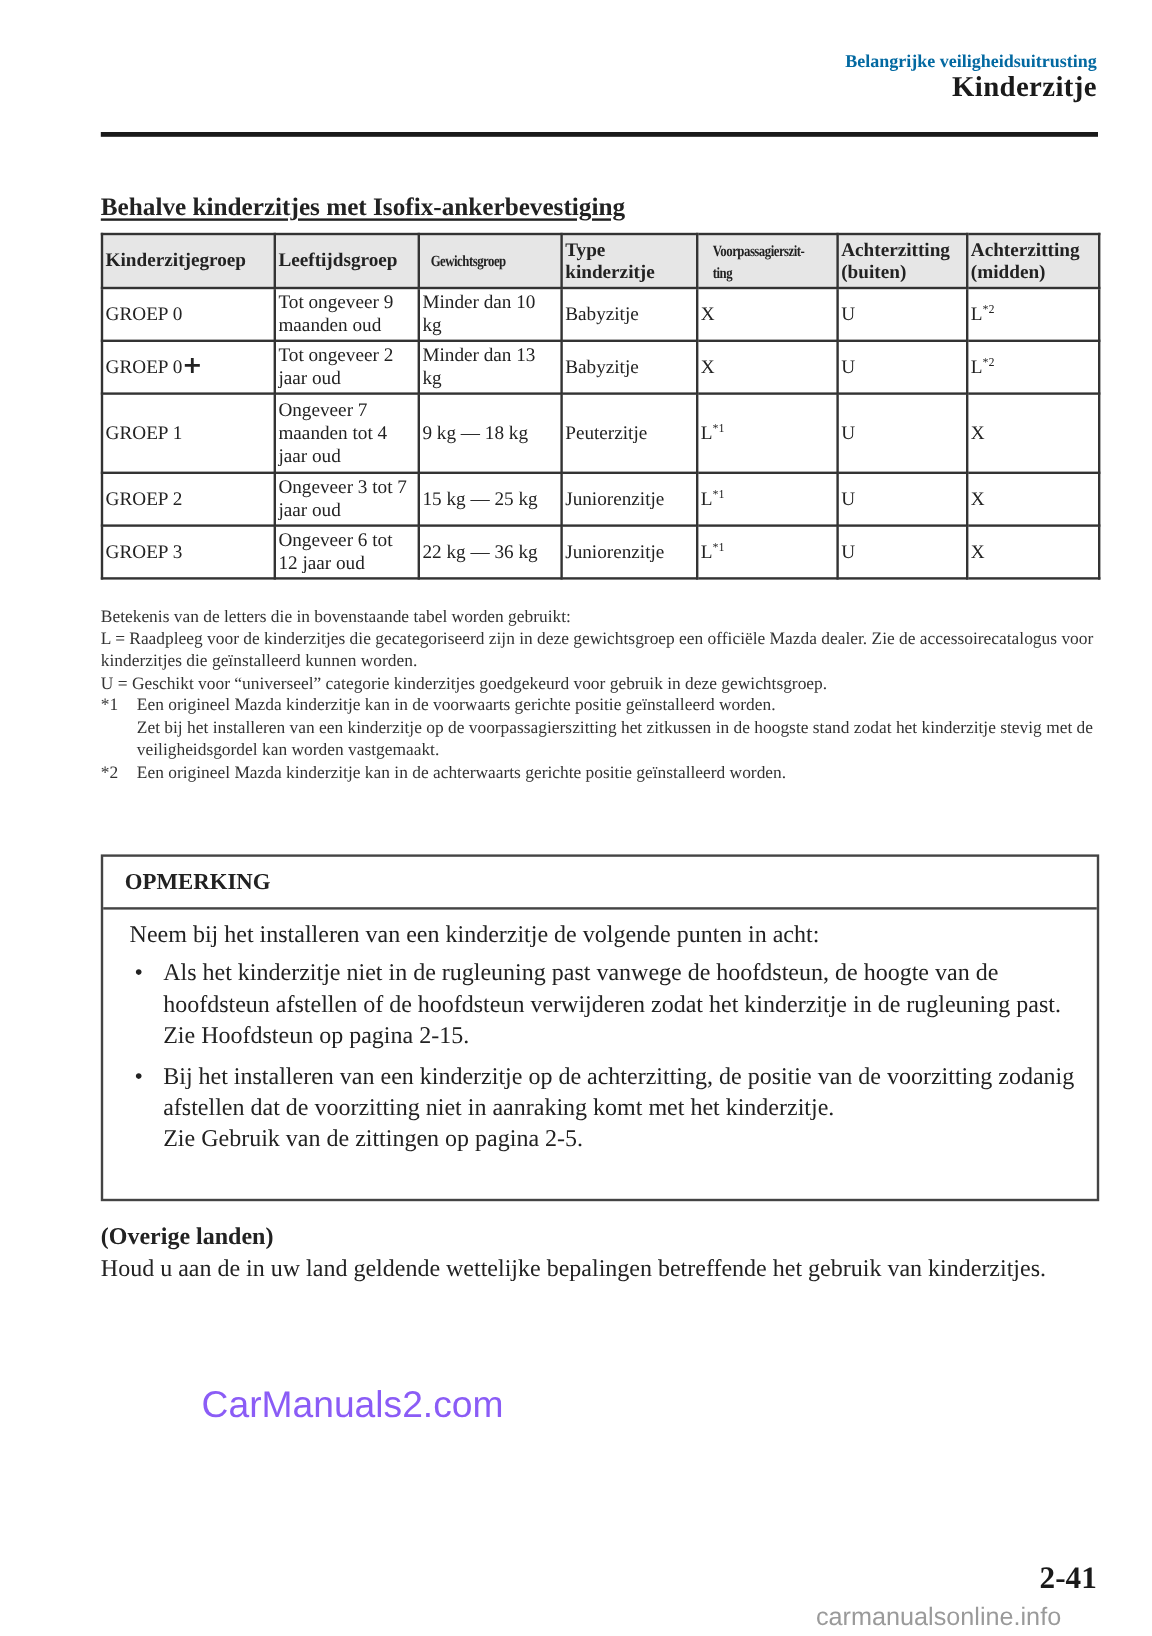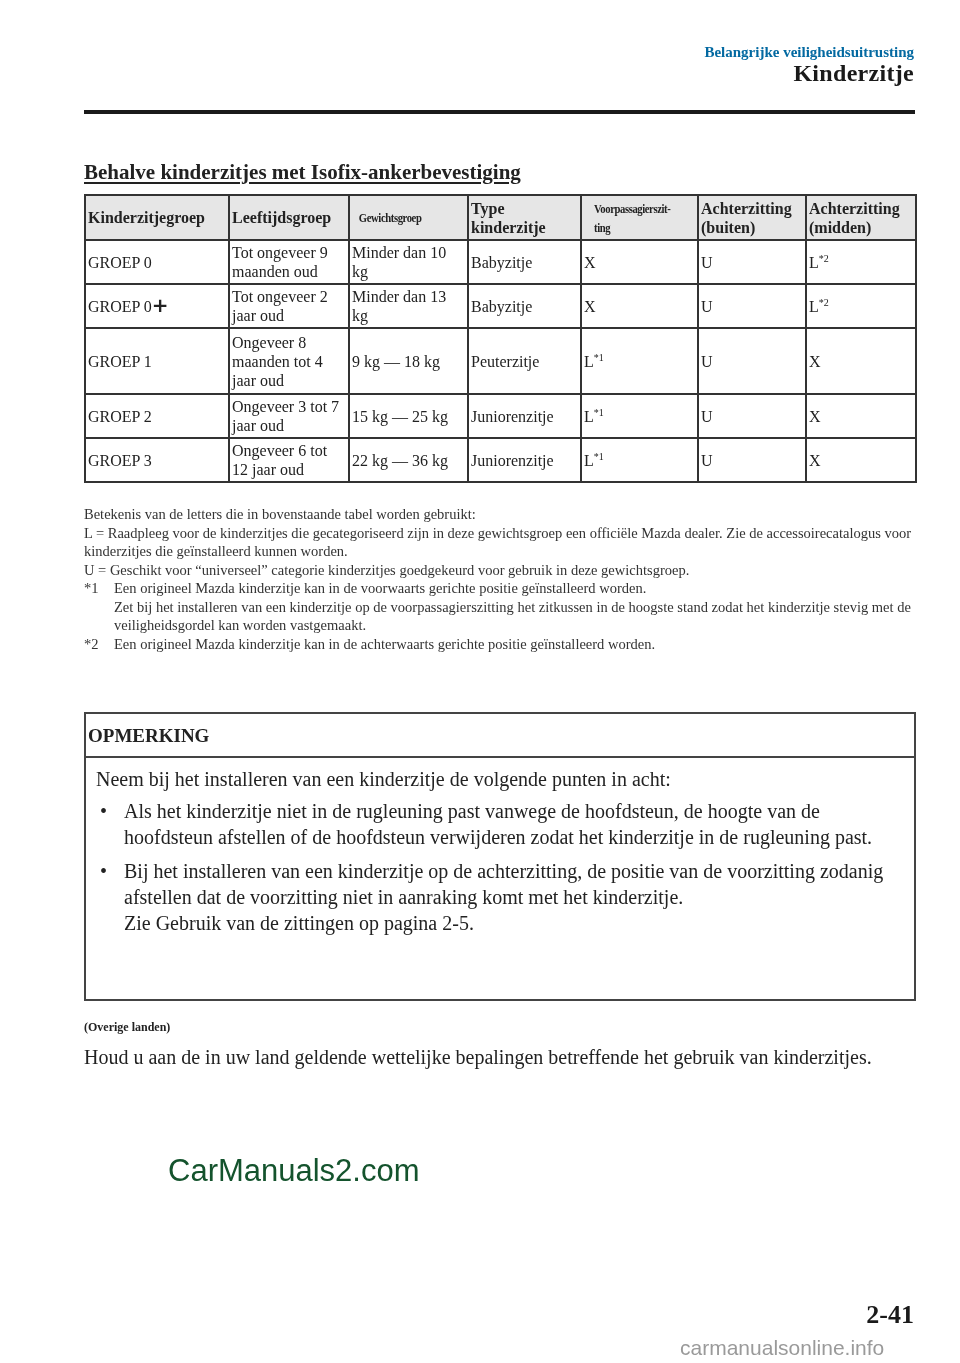--- a/index.html
+++ b/index.html
@@ -42,37 +42,37 @@
     position: absolute; left: 84px; top: 505px; width: 840px;
     font-size: 14.5px; line-height: 18.5px; color: #333;
   }
   .legend .fn { display: flex; }
   .legend .fn .mk { width: 30px; flex: none; }
   .note {
     position: absolute; left: 84px; top: 712px; width: 828px; height: 285px;
     border: 2px solid #444;
   }
   .note .head {
-    height: 42px; border-bottom: 2px solid #444; padding-left: 2px;
+    height: 42px; border-bottom: 2px solid #444; padding-left: 18px;
     font-size: 19px; font-weight: bold; line-height: 44px;
   }
-  .note .body { padding: 8px 10px 0 10px; font-size: 20px; line-height: 26px; }
+  .note .body { padding: 8px 10px 0 22px; font-size: 20px; line-height: 26px; }
   .note .intro { margin-bottom: 6px; }
   .note .bullet { display: flex; margin-bottom: 8px; }
   .note .bullet .dot { width: 24px; flex: none; padding-left: 4px; }
   .other-title {
-    position: absolute; left: 84px; top: 1020px; font-size: 12px; font-weight: bold;
+    position: absolute; left: 84px; top: 1020px; font-size: 20px; font-weight: bold;
   }
   .other-text {
     position: absolute; left: 84px; top: 1044px; width: 800px;
     font-size: 20px; line-height: 26px;
   }
   .watermark1 {
     position: absolute; left: 168px; top: 1153px;
-    font-family: "Liberation Sans", "DejaVu Sans", sans-serif; font-size: 31px; color: #14532d;
+    font-family: "Liberation Sans", "DejaVu Sans", sans-serif; font-size: 31px; color: #8b5cf6;
   }
   .pagenum {
     position: absolute; right: 46px; top: 1300px; font-size: 26px; font-weight: bold; color: #1a1a1a;
   }
   .watermark2 {
     position: absolute; left: 680px; top: 1336px;
     font-family: "Liberation Sans", "DejaVu Sans", sans-serif; font-size: 21px; color: #9a9a9a;
   }
 </style>
 </head>
@@ -119,21 +119,21 @@
       <td><span>GROEP 0</span><span class="plus">+</span></td>
       <td>Tot ongeveer 2 jaar oud</td>
       <td>Minder dan 13 kg</td>
       <td>Babyzitje</td>
       <td><span>X</span></td>
       <td>U</td>
       <td><span>L</span><sup>*2</sup></td>
     </tr>
     <tr class="tall">
       <td><span>GROEP 1</span></td>
-      <td>Ongeveer 8 maanden tot 4 jaar oud</td>
+      <td>Ongeveer 7 maanden tot 4 jaar oud</td>
       <td>9 kg — 18 kg</td>
       <td>Peuterzitje</td>
       <td><span>L</span><sup>*1</sup></td>
       <td>U</td>
       <td>X</td>
     </tr>
     <tr>
       <td><span>GROEP 2</span></td>
       <td>Ongeveer 3 tot 7 jaar oud</td>
       <td>15 kg — 25 kg</td>
@@ -172,20 +172,21 @@
 </div>
 
 <div class="note">
   <div class="head">OPMERKING</div>
   <div class="body">
     <div class="intro">Neem bij het installeren van een kinderzitje de volgende punten in acht:</div>
     <div class="bullet">
       <span class="dot">•</span>
       <div>
         <div>Als het kinderzitje niet in de rugleuning past vanwege de hoofdsteun, de hoogte van de hoofdsteun afstellen of de hoofdsteun verwijderen zodat het kinderzitje in de rugleuning past.</div>
+        <div>Zie Hoofdsteun op pagina 2-15.</div>
       </div>
     </div>
     <div class="bullet">
       <span class="dot">•</span>
       <div>
         <div>Bij het installeren van een kinderzitje op de achterzitting, de positie van de voorzitting zodanig afstellen dat de voorzitting niet in aanraking komt met het kinderzitje.</div>
         <div>Zie Gebruik van de zittingen op pagina 2-5.</div>
       </div>
     </div>
   </div>

